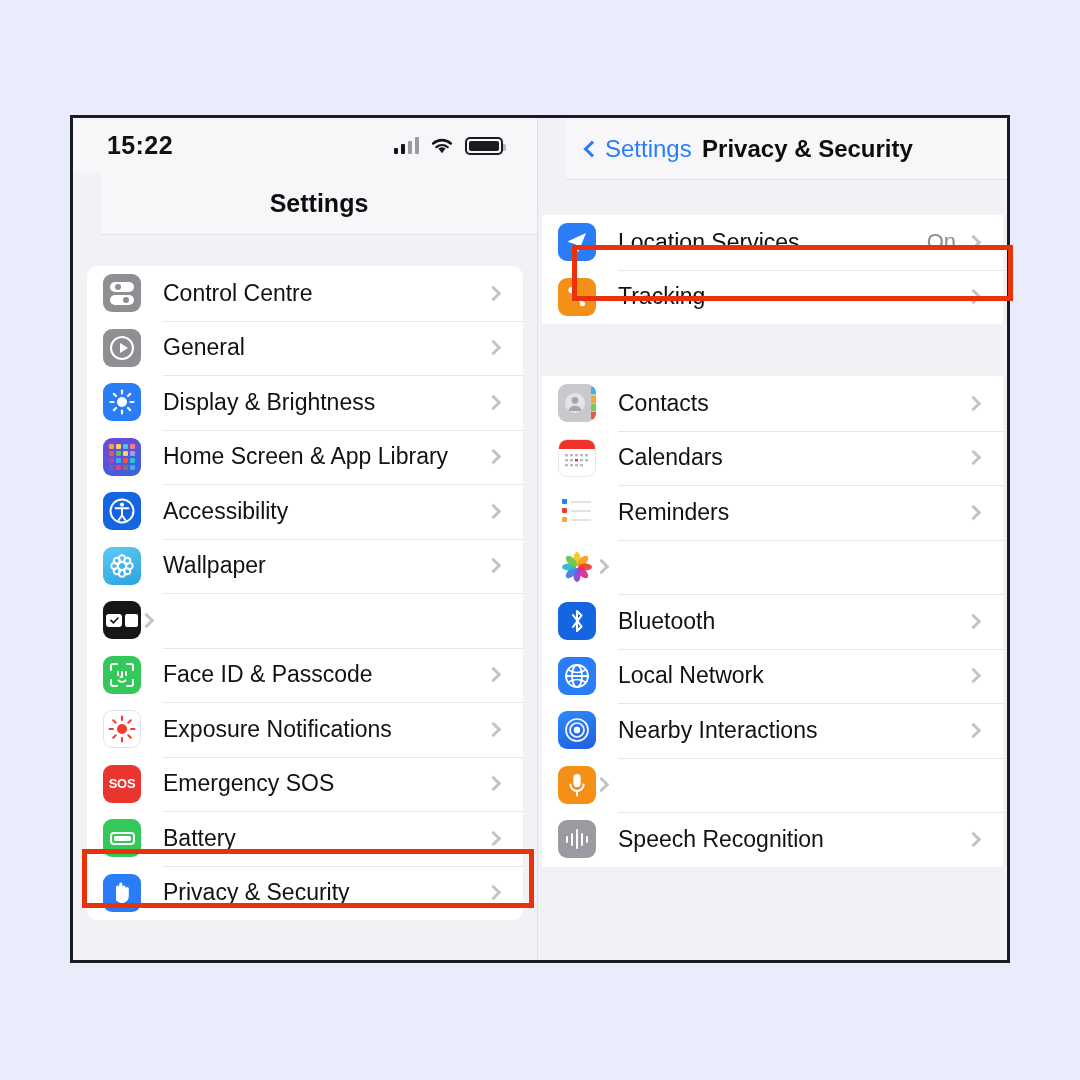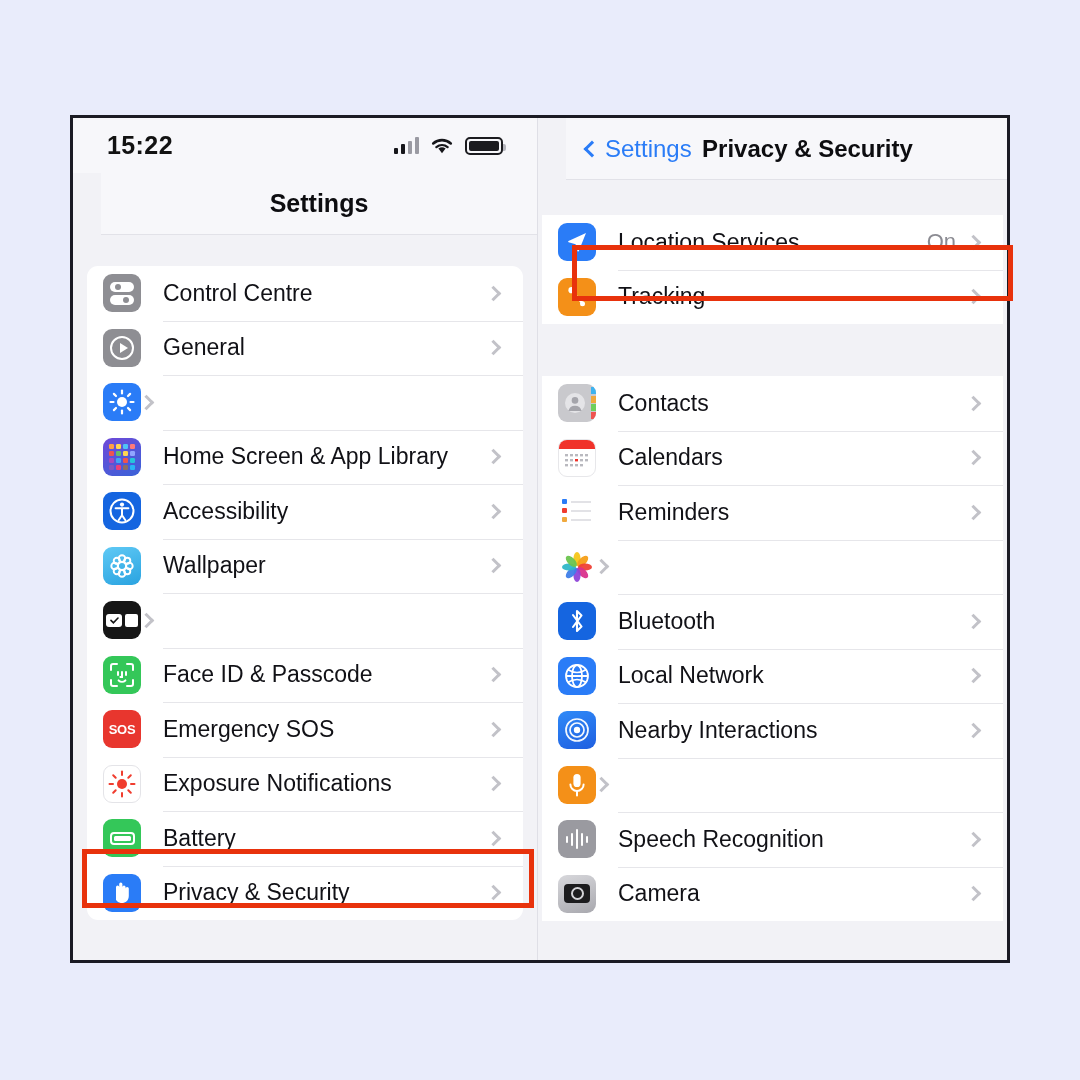--- a/index.html
+++ b/index.html
@@ -297,20 +297,21 @@
                     <line x1="13" y1="21.5" x2="13" y2="24.5"></line>
                   <line x1="1.5" y1="13" x2="4.5" y2="13"></line>
                     <line x1="21.5" y1="13" x2="24.5" y2="13"></line>
                   <line x1="4.9" y1="4.9" x2="7" y2="7"></line>
                     <line x1="19" y1="19" x2="21.1" y2="21.1"></line>
                   <line x1="21.1" y1="4.9" x2="19" y2="7"></line>
                     <line x1="7" y1="19" x2="4.9" y2="21.1"></line>
                 </g>
               </svg>
             </div>
+            <div class="row-label">Display &amp; Brightness</div>
             <div class="chev"></div>
           </div>
 
           <div class="row">
             <div class="row-icon ic-home">
               <div class="gridw">
                 <i style="background:#ff9f43"></i>
                   <i style="background:#ffd452"></i>
                   <i style="background:#4fc3f7"></i>
                   <i style="background:#ff7a7a"></i>
@@ -391,44 +392,44 @@
                   <path d="M13 10 V15 h-1.6"></path>
                     <path d="M9.6 18.4 A5 5 0 0 0 16.4 18.4"></path>
                 </g>
               </svg>
             </div>
             <div class="row-label">Face ID &amp; Passcode</div>
             <div class="chev"></div>
           </div>
 
           <div class="row">
-            <div class="row-icon ic-sos">
-              <span>SOS</span>
-            </div>
-            <div class="row-label">Emergency SOS</div>
-            <div class="chev"></div>
-          </div>
-
-          <div class="row">
             <div class="row-icon ic-exposure">
               <svg width="30" height="30" viewBox="0 0 30 30">
                 <circle cx="15" cy="15" r="5" fill="#f03c2e"></circle>
                 <g stroke="#f03c2e" stroke-width="2" stroke-linecap="round">
                   <line x1="15" y1="2.5" x2="15" y2="6"></line>
                     <line x1="15" y1="24" x2="15" y2="27.5"></line>
                   <line x1="2.5" y1="15" x2="6" y2="15"></line>
                     <line x1="24" y1="15" x2="27.5" y2="15"></line>
                   <line x1="6.2" y1="6.2" x2="8.7" y2="8.7"></line>
                     <line x1="21.3" y1="21.3" x2="23.8" y2="23.8"></line>
                   <line x1="23.8" y1="6.2" x2="21.3" y2="8.7"></line>
                     <line x1="8.7" y1="21.3" x2="6.2" y2="23.8"></line>
                 </g>
               </svg>
             </div>
             <div class="row-label">Exposure Notifications</div>
+            <div class="chev"></div>
+          </div>
+
+          <div class="row">
+            <div class="row-icon ic-sos">
+              <span>SOS</span>
+            </div>
+            <div class="row-label">Emergency SOS</div>
             <div class="chev"></div>
           </div>
 
           <div class="row">
             <div class="row-icon ic-battery-i">
               <div class="bshape"></div>
             </div>
             <div class="row-label">Battery</div>
             <div class="chev"></div>
           </div>
@@ -634,27 +635,20 @@
                   <i style="height:13px"></i>
                   <i style="height:20px"></i>
                 <i style="height:13px"></i>
                   <i style="height:7px"></i>
               </div>
             </div>
             <div class="row-label">Speech Recognition</div>
             <div class="chev"></div>
           </div>
 
-          <div class="row">
-            <div class="row-icon ic-camera">
-              <div class="body"></div>
-            </div>
-            <div class="row-label">Camera</div>
-            <div class="chev"></div>
-          </div>
 
         </div>
       </div>
     </div>
   </div>
 
   <div class="hl" id="hl-privacy"></div>
   <div class="hl" id="hl-location"></div>
 
 </div>

